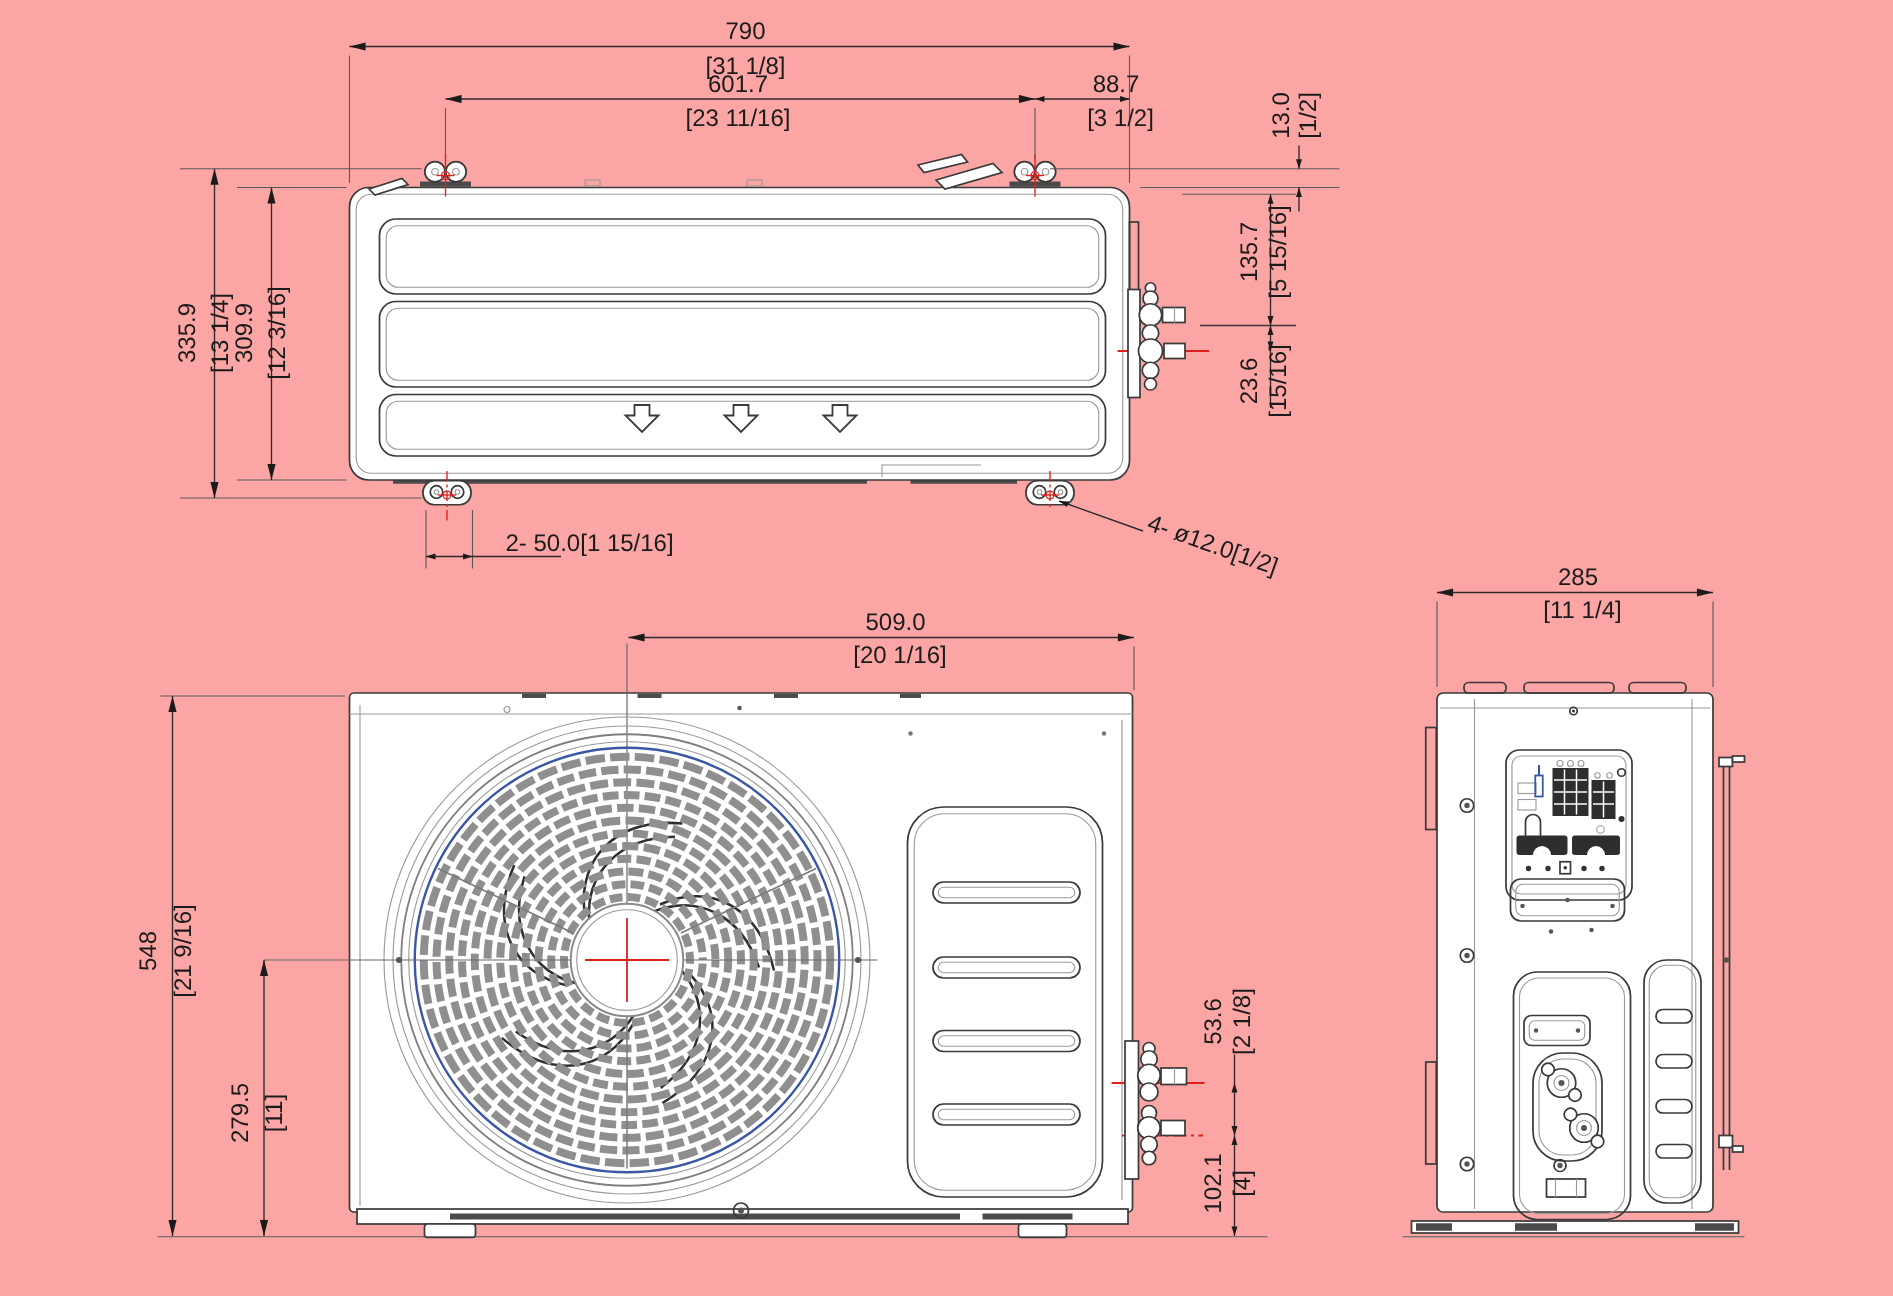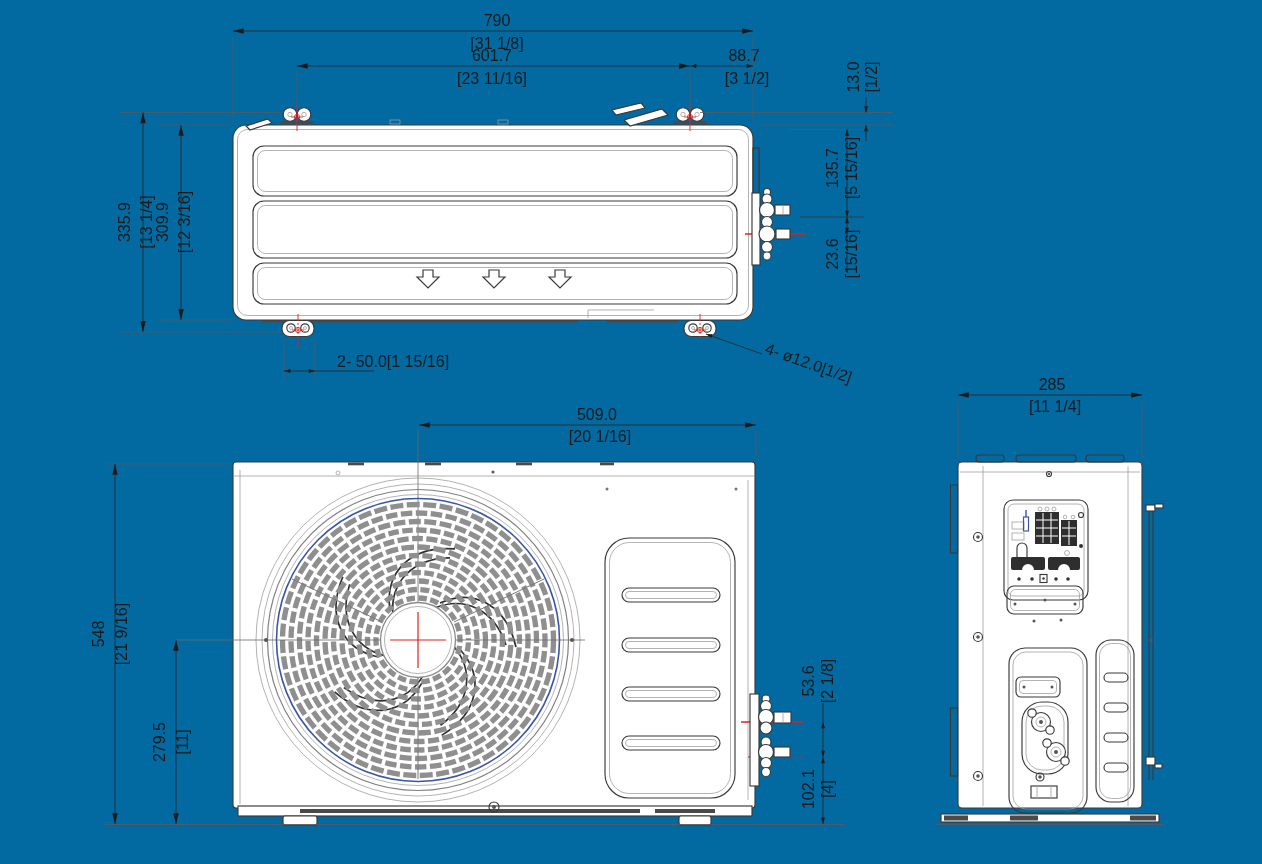--- a/index.html
+++ b/index.html
@@ -1,16 +1,16 @@
 <!DOCTYPE html>
 <html><head>
 <meta charset="utf-8">
 <style>
   html,body{margin:0;padding:0;background:#ffffff;}
-  .stage{position:relative;width:1262px;height:864px;background:#0369a1;overflow:hidden;}
+  .stage{position:relative;width:1262px;height:864px;background:#fca5a5;overflow:hidden;}
   svg{font-family:"Liberation Sans",sans-serif;}
   .dim{font-size:16px;fill:#1b1b1b;}
   .ln{stroke:#3a3a3a;stroke-width:1.15;fill:none;}
   .lnw{stroke:#3a3a3a;stroke-width:1.15;fill:#fff;}
   .ln2{stroke:#9a9a9a;stroke-width:.75;fill:none;}
   .dl{stroke:#2b2b2b;stroke-width:.9;fill:none;}
   .xl{stroke:#5a5a5a;stroke-width:.75;fill:none;}
   .red{stroke:#e0201b;fill:none;}
   .blue{stroke:#3a57a7;fill:none;}
   .dk{fill:#4a4a4a;stroke:none;}

